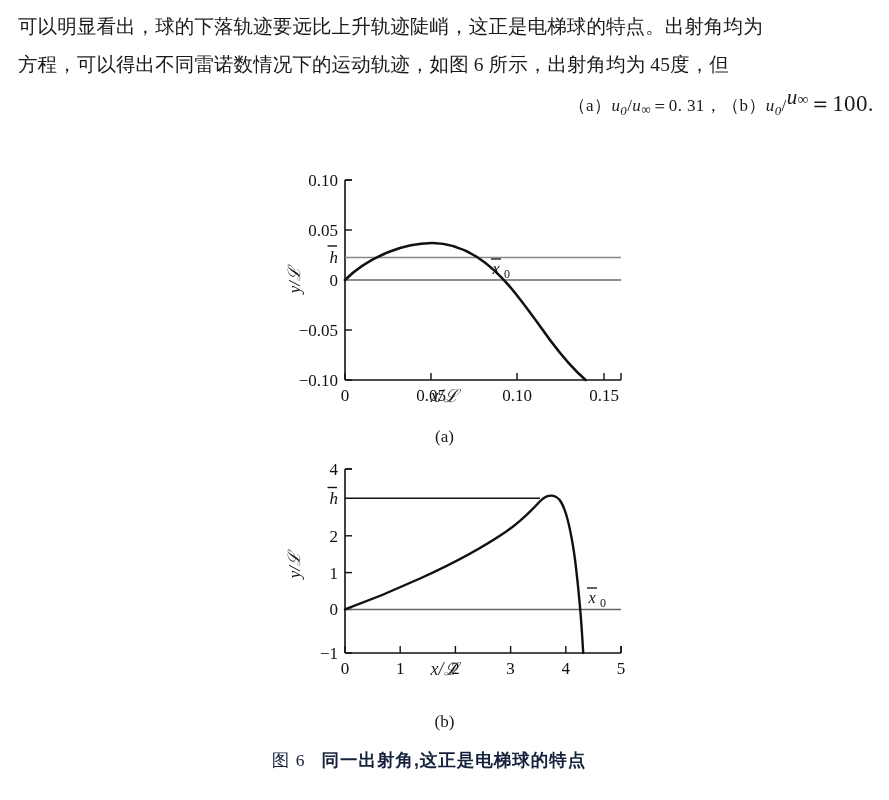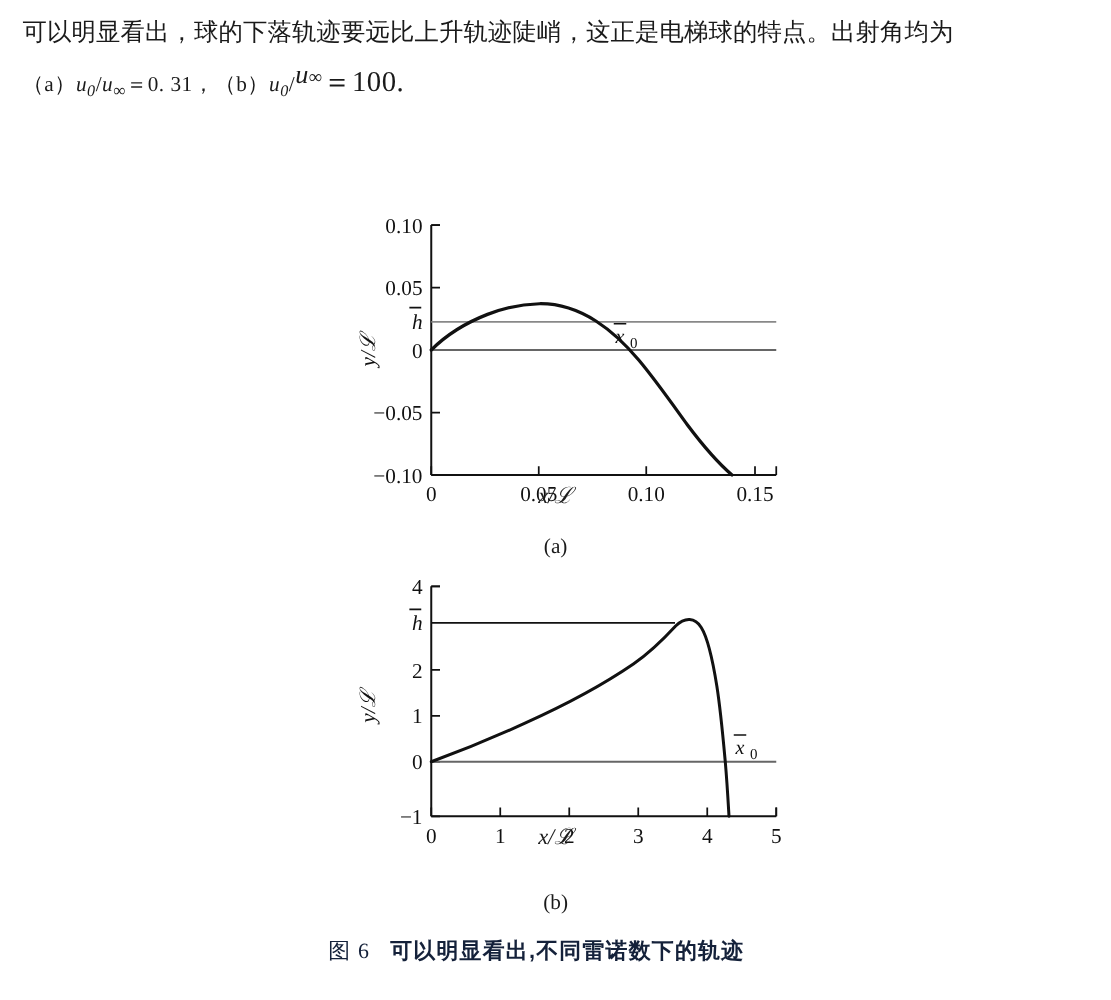--- a/index.html
+++ b/index.html
@@ -25,20 +25,21 @@
   }
   .para-line {
     font-size: 19.5px;
     line-height: 38px;
     letter-spacing: 0.1px;
     color: #1a1a1a;
     white-space: nowrap;
   }
   .para-line.l3 {
     line-height: 40px;
+    text-align: right;
   }
   .mi {
     font-family: "Liberation Serif", "DejaVu Serif", serif;
     font-style: italic;
   }
   .sub {
     font-size: 0.68em;
     vertical-align: -0.28em;
     font-style: italic;
   }
@@ -117,20 +118,21 @@
     fill: #111;
   }
 </style>
 </head>
 <body>
 
 <div class="prose">
 
   <div class="para-line">可以明显看出，球的下落轨迹要远比上升轨迹陡峭，这正是电梯球的特点。出射角均为</div>
 
+  <div class="para-line">方程，可以得出不同雷诺数情况下的运动轨迹，如图 6 所示，出射角均为 45度，但</div>
 
   <div class="para-line l3 mathline">
     <span class="small">（a）</span><span class="mi small">u</span><span class="sub">0</span><span class="small">/</span><span class="mi small">u</span><span class="sub-inf">∞</span><span class="small">＝</span><span class="small">0. 31，</span><span class="small">（b）</span><span class="mi small">u</span><span class="sub">0</span><span class="small">/</span><span class="mi raise">u</span><span class="raise" style="font-size:15px">∞</span><span class="big">＝</span><span class="big">100.</span>
   </div>
 </div>
 
 <div class="figure">
 
   <div class="chart-wrap">
     <svg class="chart-svg" width="889" height="255" viewBox="0 0 889 255">
@@ -265,15 +267,15 @@
     </svg>
 
     <div style="position:absolute; left:0; top:201px; width:889px; text-align:center;
                 font-size:18px; font-style:italic;
                 font-family:'Liberation Serif','DejaVu Serif',serif;">x/ℒ</div>
 
     <div class="panel-label" style="margin-top:22px;">(b)</div>
   </div>
 
   <div class="fig-caption">
-    <span class="cap-num">图 6</span><span class="cap-gap"></span><span>可以明显看出,不同雷诺数下的轨迹</span>
+    <span class="cap-num">图 6</span><span class="cap-gap"></span><span>同一出射角,这正是电梯球的特点</span>
   </div>
 </div>
 
 </body></html>

